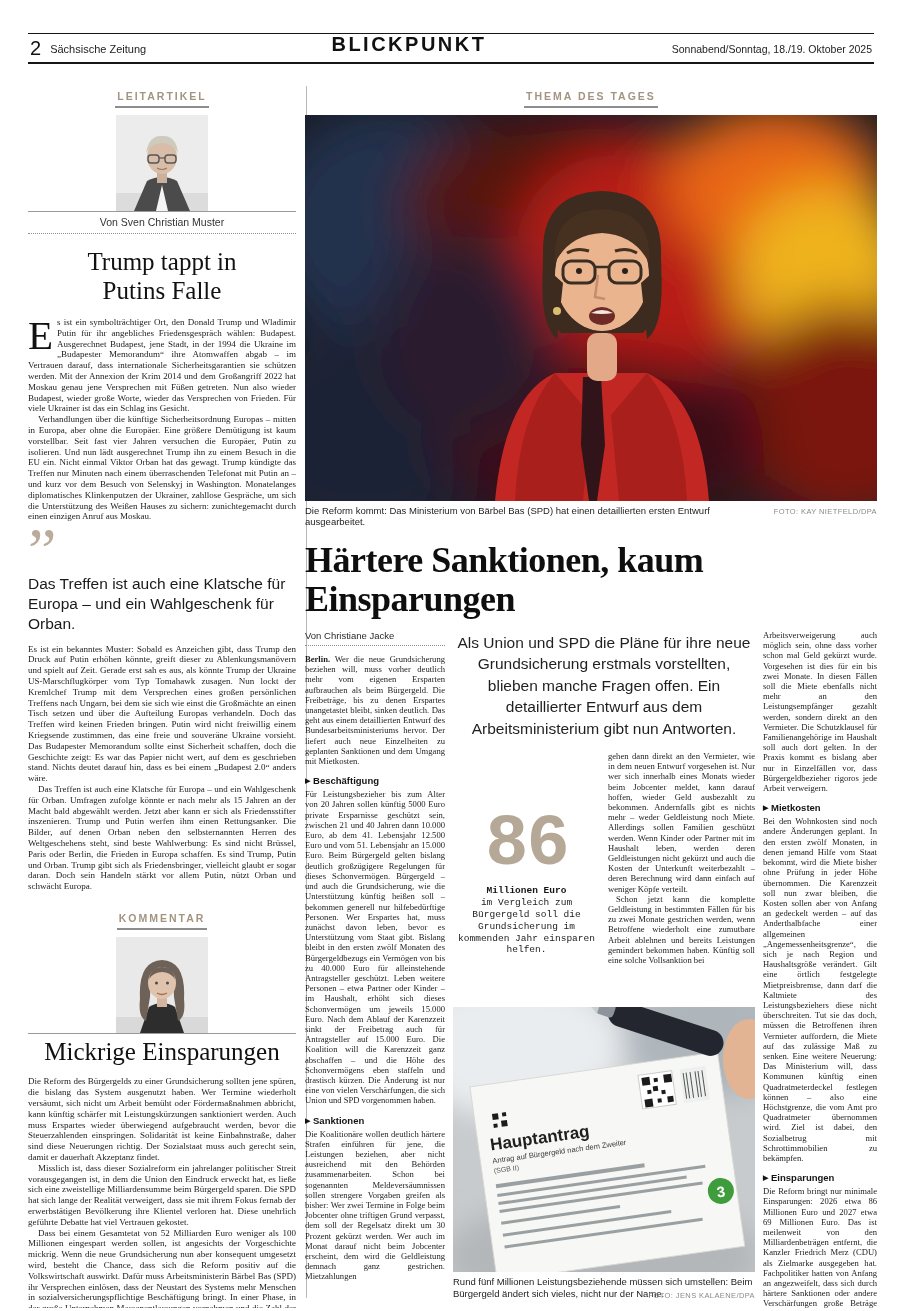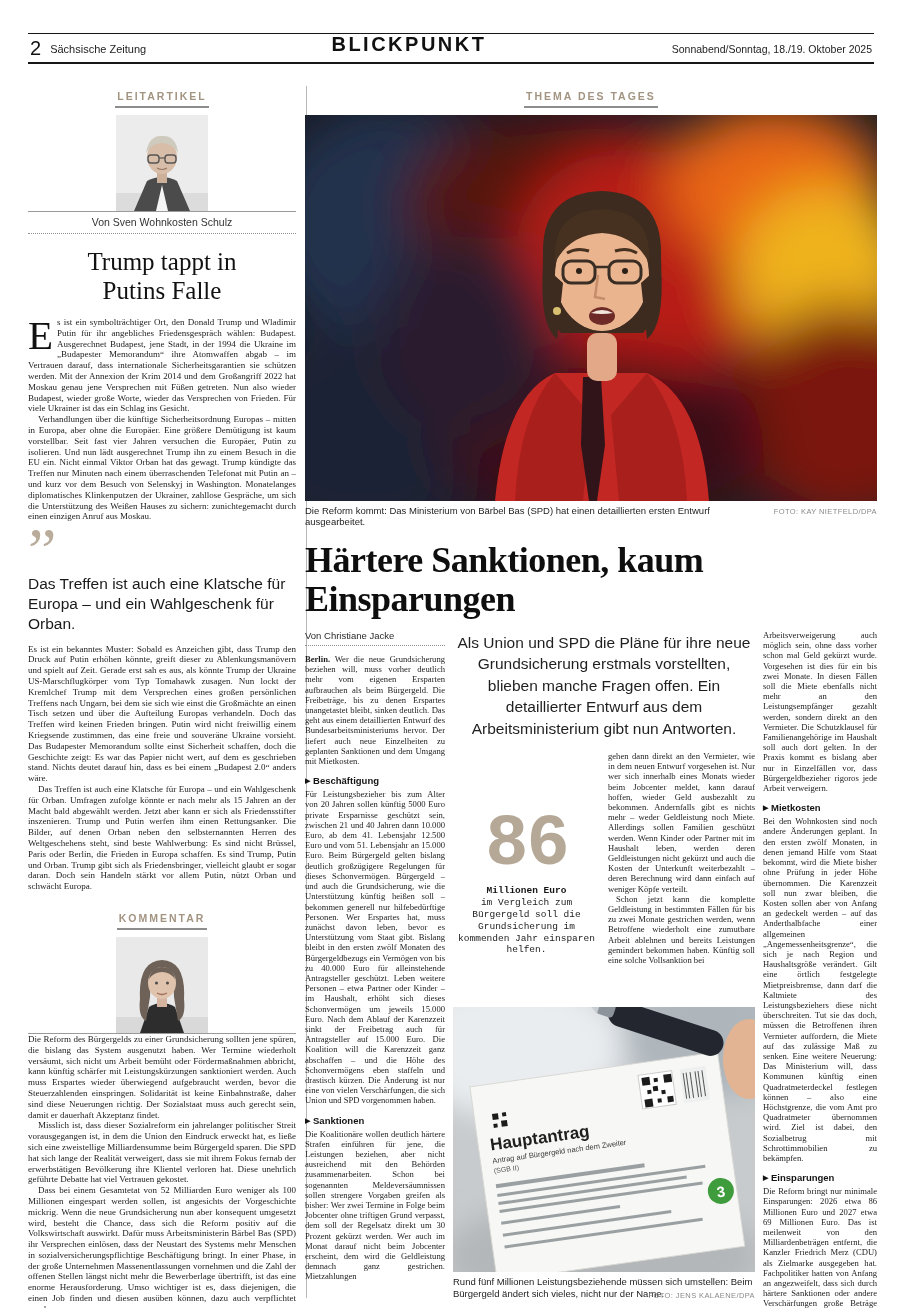--- a/index.html
+++ b/index.html
@@ -138,21 +138,21 @@
         <path d="M40 96 L46 70 L52 96 Z" fill="#f5f5f5"></path>
         <rect x="41" y="54" width="10" height="14" fill="#cdb09a"></rect>
         <ellipse cx="46" cy="42" rx="15" ry="17" fill="#d8bda8"></ellipse>
         <path d="M30 38 Q33 20 46 21 Q60 20 62 38 Q56 28 46 28 Q36 28 30 38 Z" fill="#cfcabe"></path>
         <rect x="32" y="40" width="11" height="8" rx="3" fill="none" stroke="#555" stroke-width="1.4"></rect>
         <rect x="49" y="40" width="11" height="8" rx="3" fill="none" stroke="#555" stroke-width="1.4"></rect>
         <line x1="43" y1="43" x2="49" y2="43" stroke="#555" stroke-width="1.2"></line>
         <path d="M41 53 Q46 56 51 53" stroke="#9a7a65" stroke-width="1.2" fill="none"></path>
       </svg>
     </figure>
-    <div class="byline-box">Von Sven Wohnkosten Schulz</div>
+    <div class="byline-box">Von Sven Christian Muster</div>
 
     <h2 class="op-headline">Trump tappt in Putins Falle</h2>
 
     <p class="body"><span class="dropcap">E</span><span>s ist ein symbolträchtiger Ort, den Donald Trump und Wladimir Putin für ihr angebliches Friedensgespräch wählen: Budapest. Ausgerechnet Budapest, jene Stadt, in der 1994 die Ukraine im „Budapester Memorandum“ ihre Atomwaffen abgab – im Vertrauen darauf, dass internationale Sicherheitsgarantien sie schützen werden. Mit der Annexion der Krim 2014 und dem Großangriff 2022 hat Moskau genau jene Versprechen mit Füßen getreten. Nun also wieder Budapest, wieder große Worte, wieder das Versprechen von Frieden. Für viele Ukrainer ist das ein Schlag ins Gesicht.</span></p>
     <p class="body indent">Verhandlungen über die künftige Sicherheitsordnung Europas – mitten in Europa, aber ohne die Europäer. Eine größere Demütigung ist kaum vorstellbar. Seit fast vier Jahren versuchen die Europäer, Putin zu isolieren. Und nun lädt ausgerechnet Trump ihn zu einem Besuch in die EU ein. Nicht einmal Viktor Orban hat das gewagt. Trump kündigte das Treffen nur Minuten nach einem überraschenden Telefonat mit Putin an – und kurz vor dem Besuch von Selenskyj in Washington. Monatelanges diplomatisches Klinkenputzen der Ukrainer, zahllose Gespräche, um sich die Unterstützung des Weißen Hauses zu sichern: zunichtegemacht durch einen einzigen Anruf aus Moskau.</p>
 
     <div class="pullquote">
       <div class="qmark">”</div>
       <div class="qtext">Das Treffen ist auch eine Klatsche für Europa – und ein Wahlgeschenk für Orban.</div>
     </div>
@@ -172,20 +172,21 @@
         <path d="M24 62 Q22 24 46 23 Q70 24 68 62 Q70 80 62 84 L58 60 Q58 40 46 38 Q34 40 34 60 L30 84 Q22 80 24 62 Z" fill="#6e6258"></path>
         <rect x="41" y="56" width="10" height="14" fill="#d4b49e"></rect>
         <ellipse cx="46" cy="46" rx="14" ry="16" fill="#e0c3ad"></ellipse>
         <path d="M33 42 Q35 30 46 30 Q57 30 59 42 Q54 35 46 35 Q38 35 33 42 Z" fill="#6e6258"></path>
         <circle cx="40.5" cy="46" r="1.5" fill="#4a4a4a"></circle>
         <circle cx="51.5" cy="46" r="1.5" fill="#4a4a4a"></circle>
         <path d="M41 56 Q46 59 51 56" stroke="#a1705c" stroke-width="1.3" fill="none"></path>
       </svg>
     </figure>
 
+    <h2 class="op-headline k">Mickrige Einsparungen</h2>
 
     <p class="body">Die Reform des Bürgergelds zu einer Grundsicherung sollten jene spüren, die bislang das System ausgenutzt haben. Wer Termine wiederholt versäumt, sich nicht um Arbeit bemüht oder Fördermaßnahmen abbricht, kann künftig schärfer mit Leistungskürzungen sanktioniert werden. Auch muss Erspartes wieder überwiegend aufgebraucht werden, bevor die Steuerzahlenden einspringen. Solidarität ist keine Einbahnstraße, daher sind diese Neuerungen richtig. Der Sozialstaat muss auch gerecht sein, damit er dauerhaft Akzeptanz findet.</p>
     <p class="body indent">Misslich ist, dass dieser Sozialreform ein jahrelanger politischer Streit vorausgegangen ist, in dem die Union den Eindruck erweckt hat, es ließe sich eine zweistellige Milliardensumme beim Bürgergeld sparen. Die SPD hat sich lange der Realität verweigert, dass sie mit ihrem Fokus fernab der erwerbstätigen Bevölkerung ihre Klientel verloren hat. Diese unehrlich geführte Debatte hat viel Vertrauen gekostet.</p>
     <p class="body indent">Dass bei einem Gesamtetat von 52 Milliarden Euro weniger als 100 Millionen eingespart werden sollen, ist angesichts der Vorgeschichte mickrig. Wenn die neue Grundsicherung nun aber konsequent umgesetzt wird, besteht die Chance, dass sich die Reform positiv auf die Volkswirtschaft auswirkt. Dafür muss Arbeitsministerin Bärbel Bas (SPD) ihr Versprechen einlösen, dass der Neustart des Systems mehr Menschen in sozialversicherungspflichtige Beschäftigung bringt. In einer Phase, in der große Unternehmen Massenentlassungen vornehmen und die Zahl der offenen Stellen längst nicht mehr die Bewerberlage übertrifft, ist das eine enorme Herausforderung. Umso wichtiger ist es, dass diejenigen, die einen Job finden und diesen ausüben können, dazu auch verpflichtet werden.</p>
   </aside>
 
   <main class="main-col">
 
     <div class="rubric">
       <span>THEMA DES TAGES</span>

